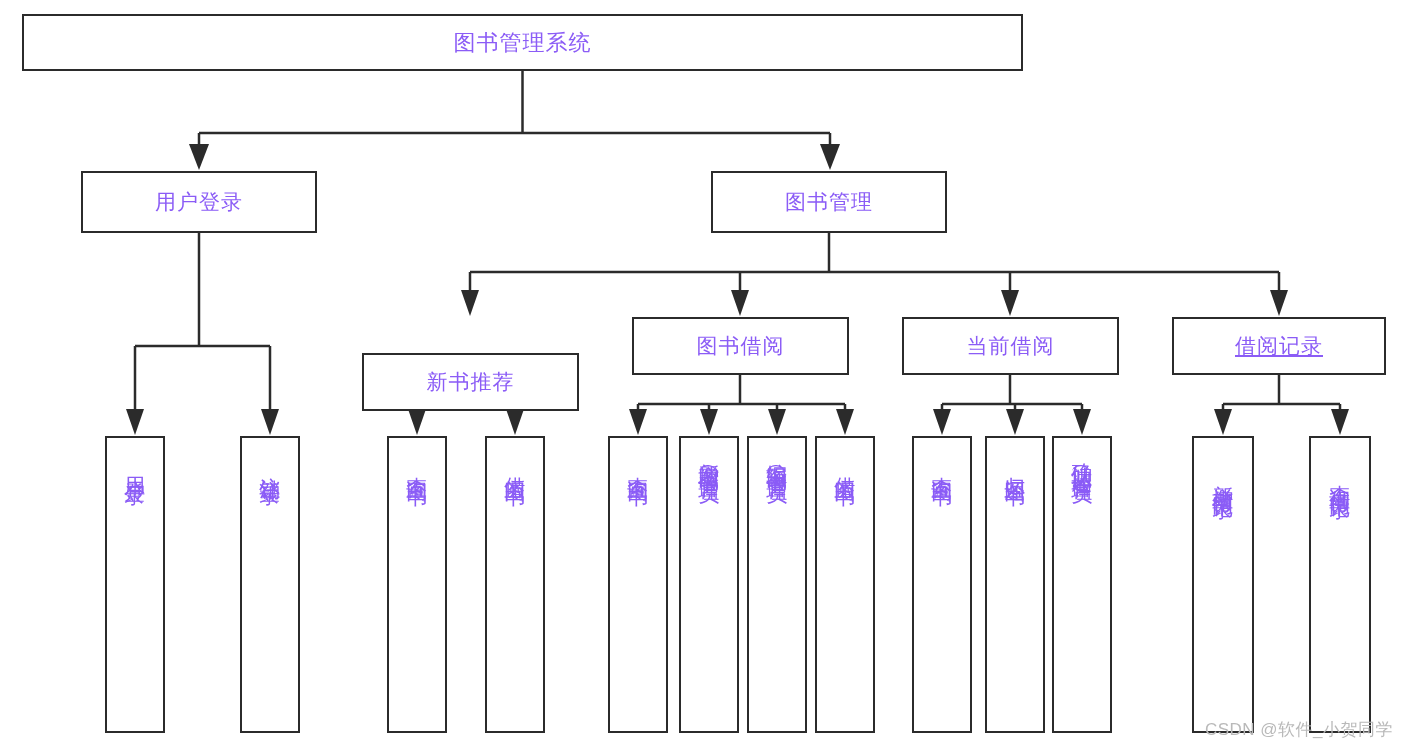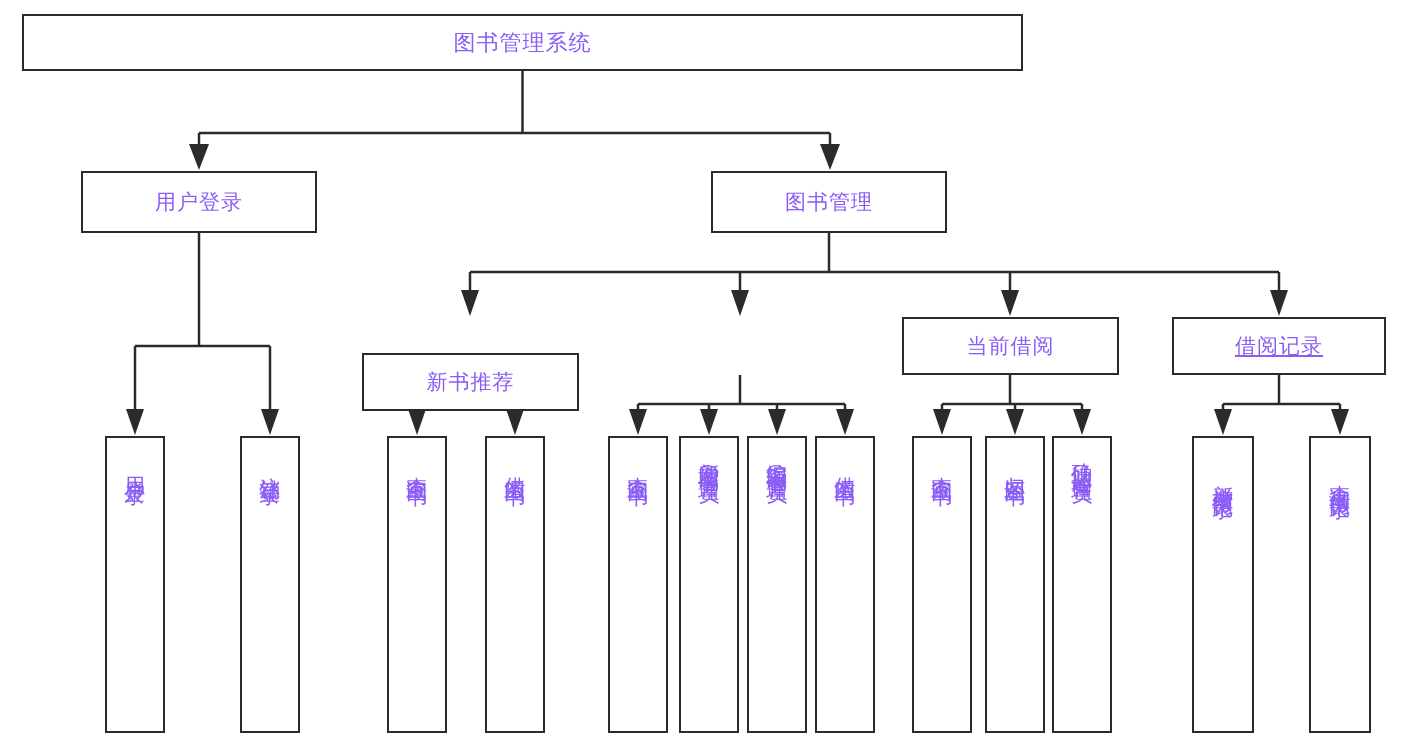--- a/index.html
+++ b/index.html
@@ -155,20 +155,21 @@
   </svg>
 
   <div class="node horiz root" style="left:22px;top:14px;width:1001px;height:57px;">图书管理系统</div>
 
   <div class="node horiz" style="left:81px;top:171px;width:236px;height:62px;">用户登录</div>
 
   <div class="node horiz" style="left:711px;top:171px;width:236px;height:62px;">图书管理</div>
 
   <div class="node horiz" style="left:362px;top:317px;width:217px;height:58px;margin-top:36px;">新书推荐</div>
 
+  <div class="node horiz" style="left:632px;top:317px;width:217px;height:58px;">图书借阅</div>
 
   <div class="node horiz" style="left:902px;top:317px;width:217px;height:58px;">当前借阅</div>
 
   <div class="node horiz" style="left:1172px;top:317px;width:214px;height:58px;text-decoration:underline;">借阅记录</div>
 
   <div class="node vert" style="left:105px;top:436px;width:60px;height:297px;">
     <span class="vtext">用户登录</span>
   </div>
 
   <div class="node vert" style="left:240px;top:436px;width:60px;height:297px;">
@@ -212,14 +213,15 @@
   </div>
 
   <div class="node vert" style="left:1192px;top:436px;width:62px;height:297px;padding-top:30px;">
     <span class="vtext">新增借阅记录</span>
   </div>
 
   <div class="node vert" style="left:1309px;top:436px;width:62px;height:297px;padding-top:30px;">
     <span class="vtext">查询借阅记录</span>
   </div>
 
+  <div id="watermark">CSDN @软件_小贺同学</div>
 
 </div>
 
 </body></html>

